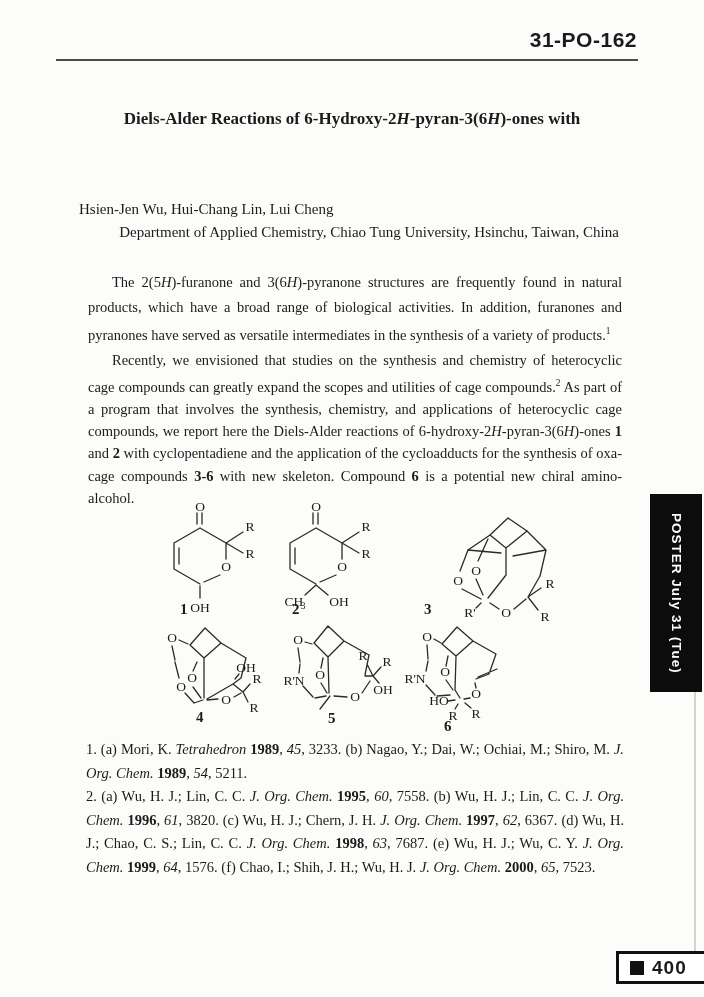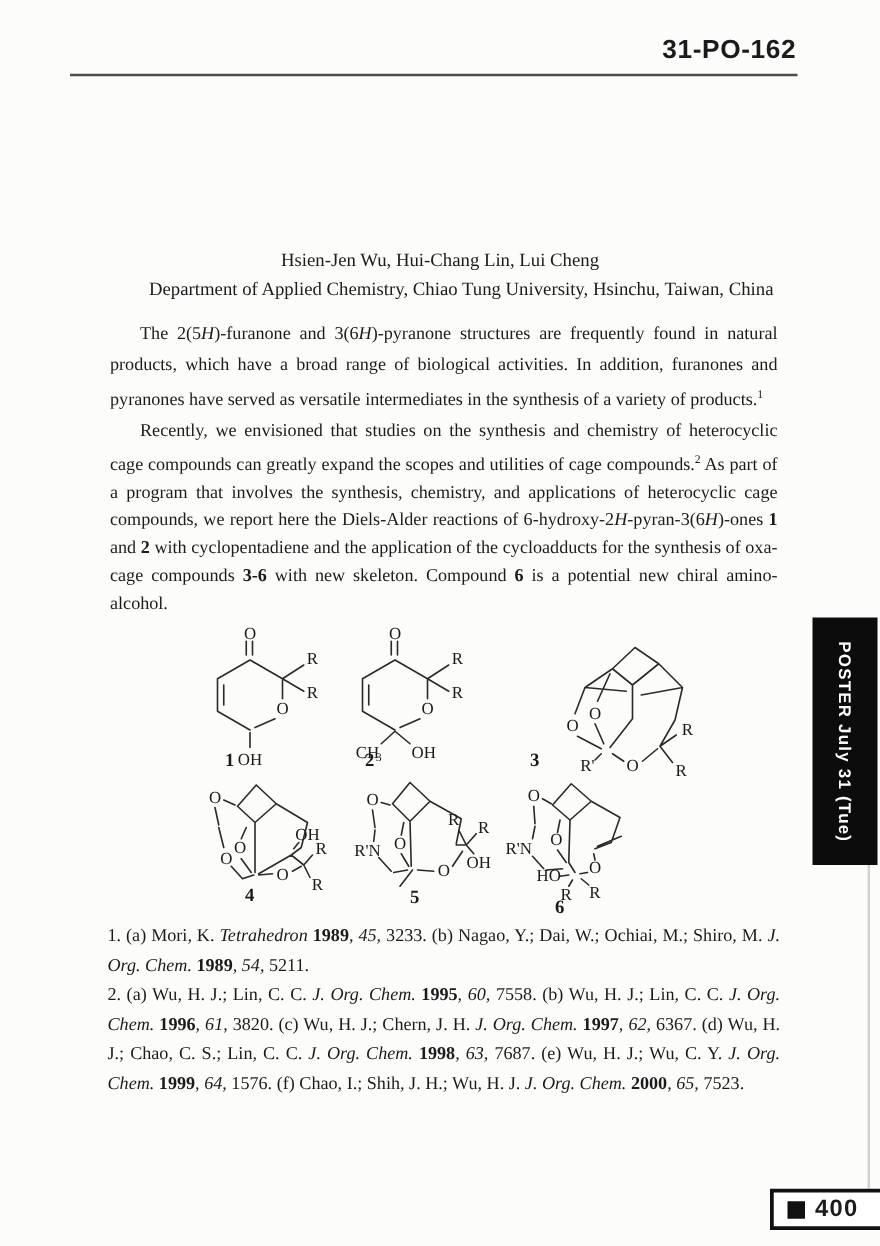--- a/index.html
+++ b/index.html
@@ -12,23 +12,23 @@
     position:absolute;top:28px;right:67px;
     font-family:"Liberation Sans", sans-serif;
     font-weight:bold;font-size:21px;letter-spacing:.5px;
   }
   .rule{position:absolute;top:59px;left:56px;width:582px;height:2px;background:#4d4d4d;}
   .title{
     position:absolute;top:102px;left:79px;width:546px;margin:0;
     text-align:center;font-size:17px;font-weight:bold;line-height:33px;
   }
   .tline{display:block;}
-  .authors{position:absolute;top:201px;left:79px;width:546px;text-align:center;font-size:15px;}
+  .authors{position:absolute;top:201px;left:79px;width:546px;text-align:left;font-size:15px;}
   .affil{position:absolute;top:224px;left:96px;width:546px;text-align:center;font-size:15px;}
-  .bodytext{position:absolute;top:255px;left:88px;width:534px;}
+  .bodytext{position:absolute;top:270px;left:88px;width:534px;}
   .para{margin:0;font-size:14.5px;text-align:justify;text-indent:24px;}
   .p1{line-height:24.5px;}
   .p2{line-height:22.3px;margin-top:2px;}
   .refs{position:absolute;top:738px;left:86px;width:538px;}
   .refs p{margin:0;font-size:14.5px;line-height:23.5px;text-align:justify;}
   .banner{
     position:absolute;left:650px;top:494px;width:52px;height:198px;
     background:#0c0c0c;color:#fff;display:flex;align-items:center;justify-content:center;
   }
   .banner span{
@@ -52,20 +52,21 @@
   .slabel{position:absolute;font-weight:bold;font-size:15px;}
   sup{font-size:.65em;}
 </style>
 </head>
 <body>
 
 <div class="code">31-PO-162</div>
 <div class="rule"></div>
 
 <h1 class="title">
+  <span class="tline"><span>Diels-Alder Reactions of 6-Hydroxy-2</span><span style="font-style: italic;">H</span><span>-pyran-3(6</span><span style="font-style: italic;">H</span><span>)-ones with</span></span>
 </h1>
 
 <div class="authors">Hsien-Jen Wu, Hui-Chang Lin, Lui Cheng</div>
 <div class="affil">Department of Applied Chemistry, Chiao Tung University, Hsinchu, Taiwan, China</div>
 
 <div class="bodytext">
   <p class="para p1"><span>The 2(5</span><span style="font-style: italic;">H</span><span>)-furanone and 3(6</span><span style="font-style: italic;">H</span><span>)-pyranone structures are frequently found in natural products, which have a broad range of biological activities. In addition, furanones and pyranones have served as versatile intermediates in the synthesis of a variety of products.</span><sup>1</sup></p>
   <p class="para p2"><span>Recently, we envisioned that studies on the synthesis and chemistry of heterocyclic cage compounds can greatly expand the scopes and utilities of cage compounds.</span><sup>2</sup><span> As part of a program that involves the synthesis, chemistry, and applications of heterocyclic cage compounds, we report here the Diels-Alder reactions of 6-hydroxy-2</span><span style="font-style: italic;">H</span><span>-pyran-3(6</span><span style="font-style: italic;">H</span><span>)-ones </span><span style="font-weight: bold;">1</span><span> and </span><span style="font-weight: bold;">2</span><span> with cyclopentadiene and the application of the cycloadducts for the synthesis of oxa-cage compounds </span><span style="font-weight: bold;">3-6</span><span> with new skeleton. Compound </span><span style="font-weight: bold;">6</span><span> is a potential new chiral amino-alcohol.</span></p>
 </div>
 

